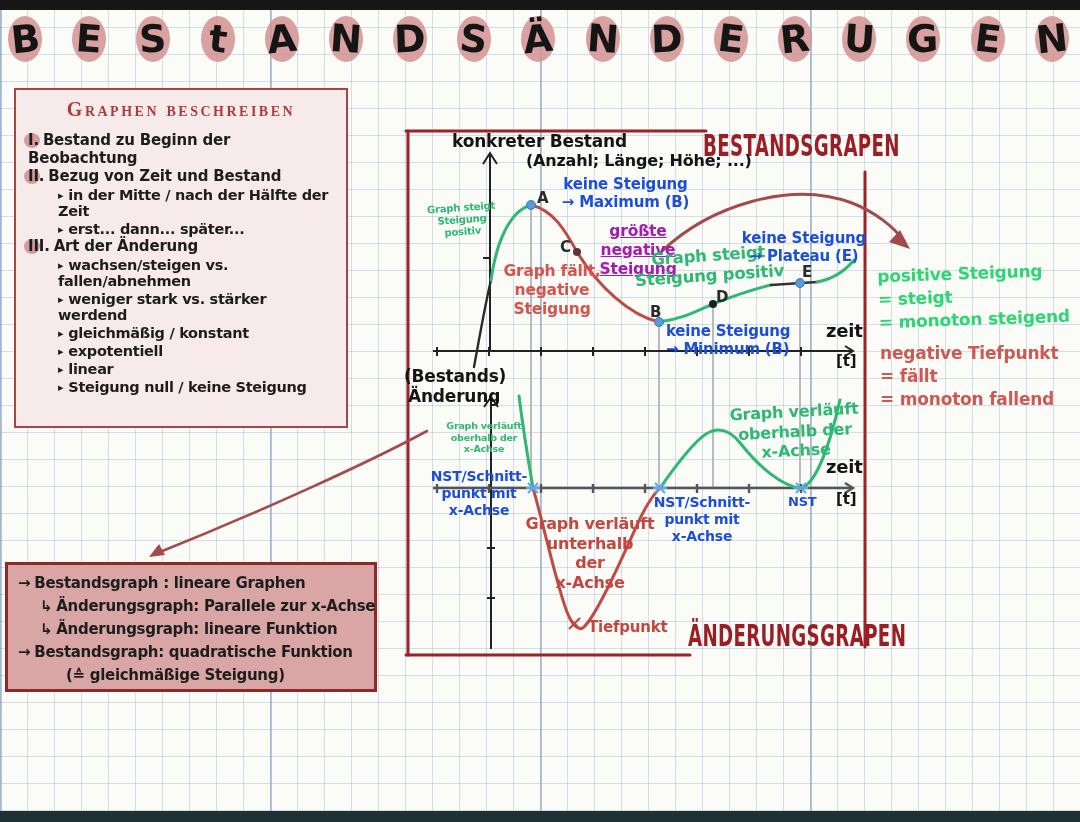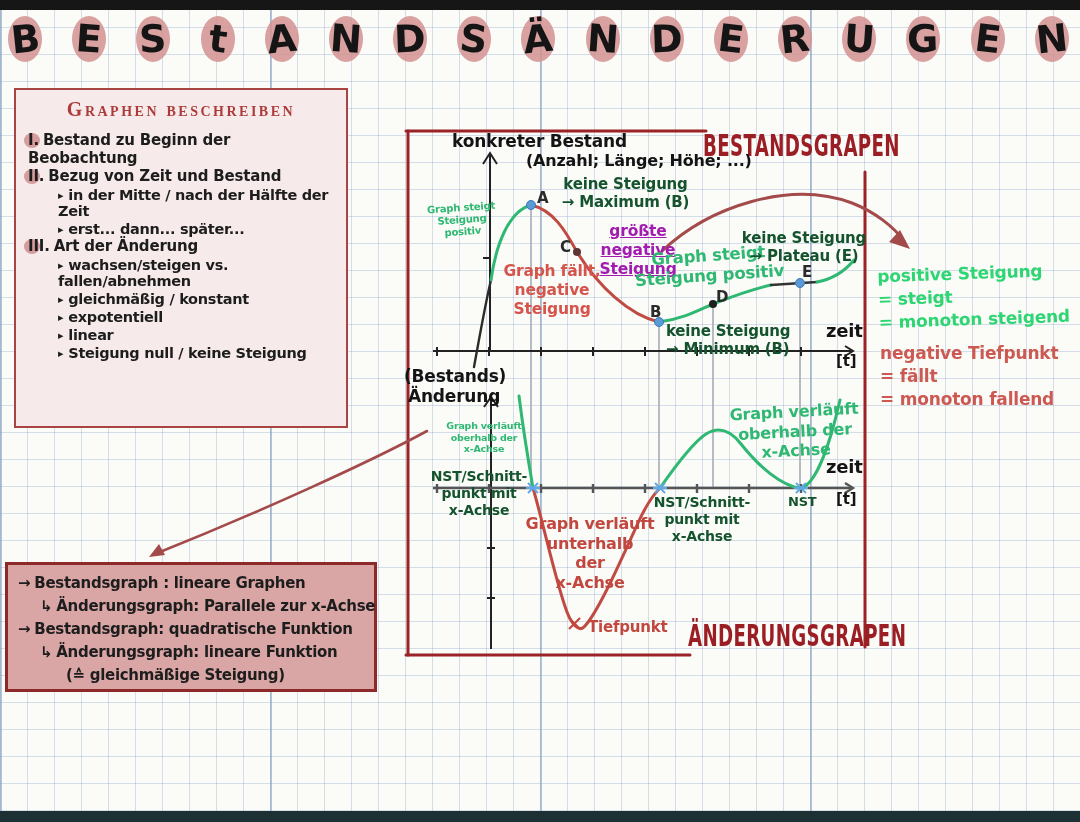--- a/index.html
+++ b/index.html
@@ -43,21 +43,21 @@
     background:#daa5a5;border:3px solid #8e2929;box-sizing:border-box;padding:7px 8px 0 10px;}
   .srow{font-size:15px;font-weight:600;line-height:23px;letter-spacing:-.3px;white-space:nowrap;}
   .srow .mk{font-weight:700;margin-right:4px;}
   .ind1{margin-left:22px;} .ind2{margin-left:44px;}
 
   
   .panel-title{font-weight:700;font-size:26px;color:#9b1e24;transform:scale(.7,1.18);transform-origin:left top;letter-spacing:.5px;z-index:5;white-space:nowrap;}
   .axlbl{font-weight:700;font-size:17px;color:#141414;z-index:5;letter-spacing:-.2px;}
   .ann{z-index:5;font-weight:600;line-height:1.22;letter-spacing:-.2px;}
   .c-green{color:#2eb872;} .c-greenb{color:#2ed573;}
-  .c-blue{color:#14532d;} .c-red{color:#d5544b;} .c-maroon{color:#a21caf;text-decoration:underline;}
+  .c-blue{color:#1d4ed8;} .c-red{color:#d5544b;} .c-maroon{color:#a21caf;text-decoration:underline;}
   .c-redd{color:#c2473f;} .c-salmon{color:#cd5a52;}
   .ptlbl{position:absolute;font-size:15px;font-weight:700;color:#2a2a2a;z-index:5;}
   svg.overlay{position:absolute;left:0;top:0;z-index:3;}
 </style>
 </head>
 <body>
 
 <div>
   <div class="edge-top"></div>
   <div class="edge-bottom"></div>
@@ -134,31 +134,32 @@
   </div>
 
   <div class="box1">
     <div class="box1-heading">Graphen beschreiben</div>
     <div class="item"><span class="numeral"><i></i><b>I.</b></span><span>Bestand zu Beginn der Beobachtung</span></div>
     <div class="item"><span class="numeral"><i></i><b>II.</b></span><span>Bezug von Zeit und Bestand</span></div>
     <div class="brow"><span class="bul">▸</span><span>in der Mitte / nach der Hälfte der Zeit</span></div>
     <div class="brow"><span class="bul">▸</span><span>erst... dann... später...</span></div>
     <div class="item"><span class="numeral"><i></i><b>III.</b></span><span>Art der Änderung</span></div>
     <div class="brow"><span class="bul">▸</span><span>wachsen/steigen vs. fallen/abnehmen</span></div>
+    <div class="brow"><span class="bul">▸</span><span>weniger stark vs. stärker werdend</span></div>
     <div class="brow"><span class="bul">▸</span><span>gleichmäßig / konstant</span></div>
     <div class="brow"><span class="bul">▸</span><span>expotentiell</span></div>
     <div class="brow"><span class="bul">▸</span><span>linear</span></div>
     <div class="brow"><span class="bul">▸</span><span>Steigung null / keine Steigung</span></div>
   </div>
 
   <div class="box2">
     <div class="srow"><span class="mk">→</span><span>Bestandsgraph : lineare Graphen</span></div>
     <div class="srow ind1"><span class="mk">↳</span><span>Änderungsgraph:  Parallele zur x-Achse</span></div>
+    <div class="srow ind1"><span class="mk">↳</span><span>Änderungsgraph: lineare Funktion</span></div>
     <div class="srow"><span class="mk">→</span><span>Bestandsgraph: quadratische Funktion</span></div>
-    <div class="srow ind1"><span class="mk">↳</span><span>Änderungsgraph: lineare Funktion</span></div>
     <div class="srow ind2"><span class="mk"></span><span>(≙ gleichmäßige Steigung)</span></div>
   </div>
 
   <svg class="overlay" width="1080" height="822" viewBox="0 0 1080 822">
 
     <g stroke="#9b2226" stroke-width="3" stroke-linecap="round">
       <line x1="408" y1="131" x2="408" y2="655"></line>
       <line x1="406" y1="131" x2="706" y2="131"></line>
       <line x1="865" y1="172" x2="865" y2="647"></line>
       <line x1="406" y1="655" x2="690" y2="655"></line>

